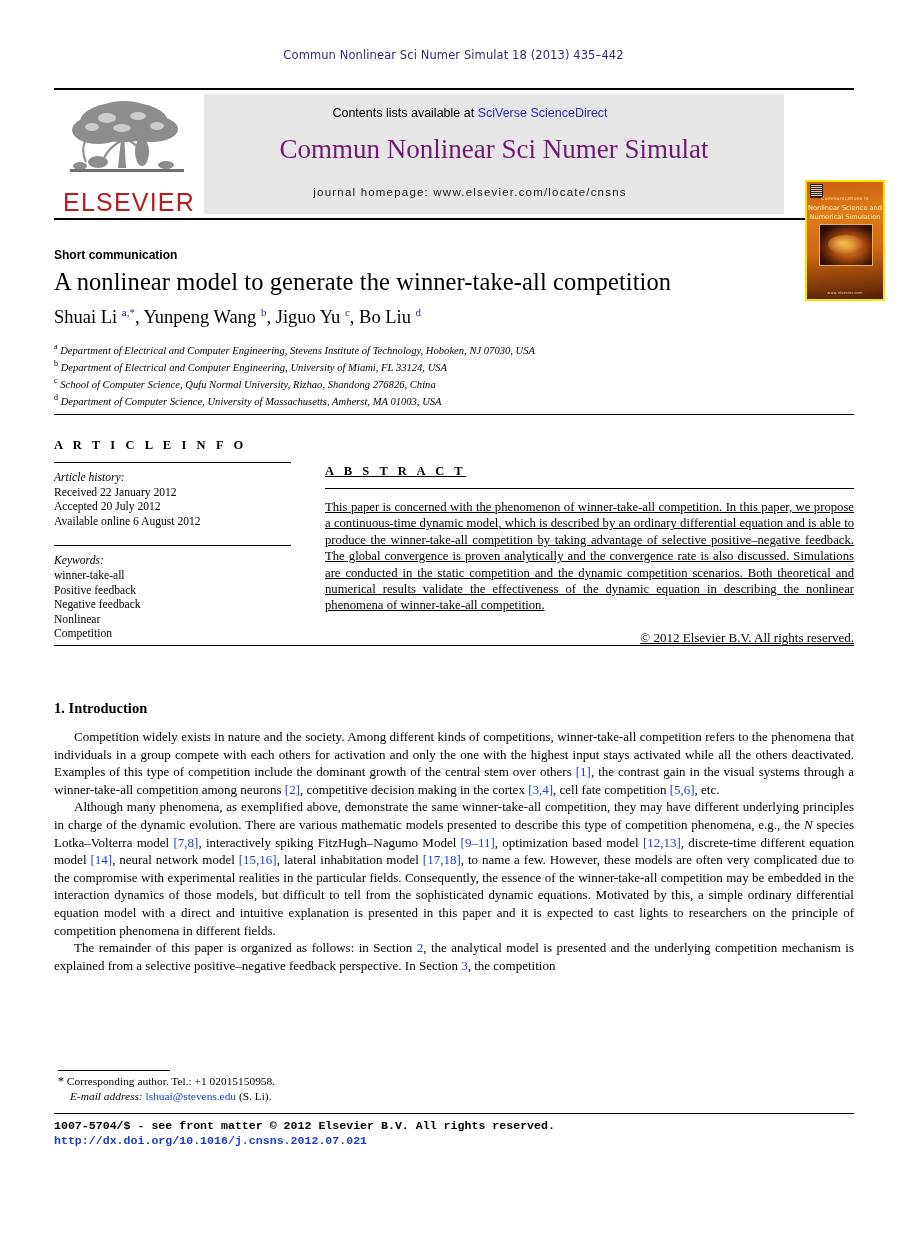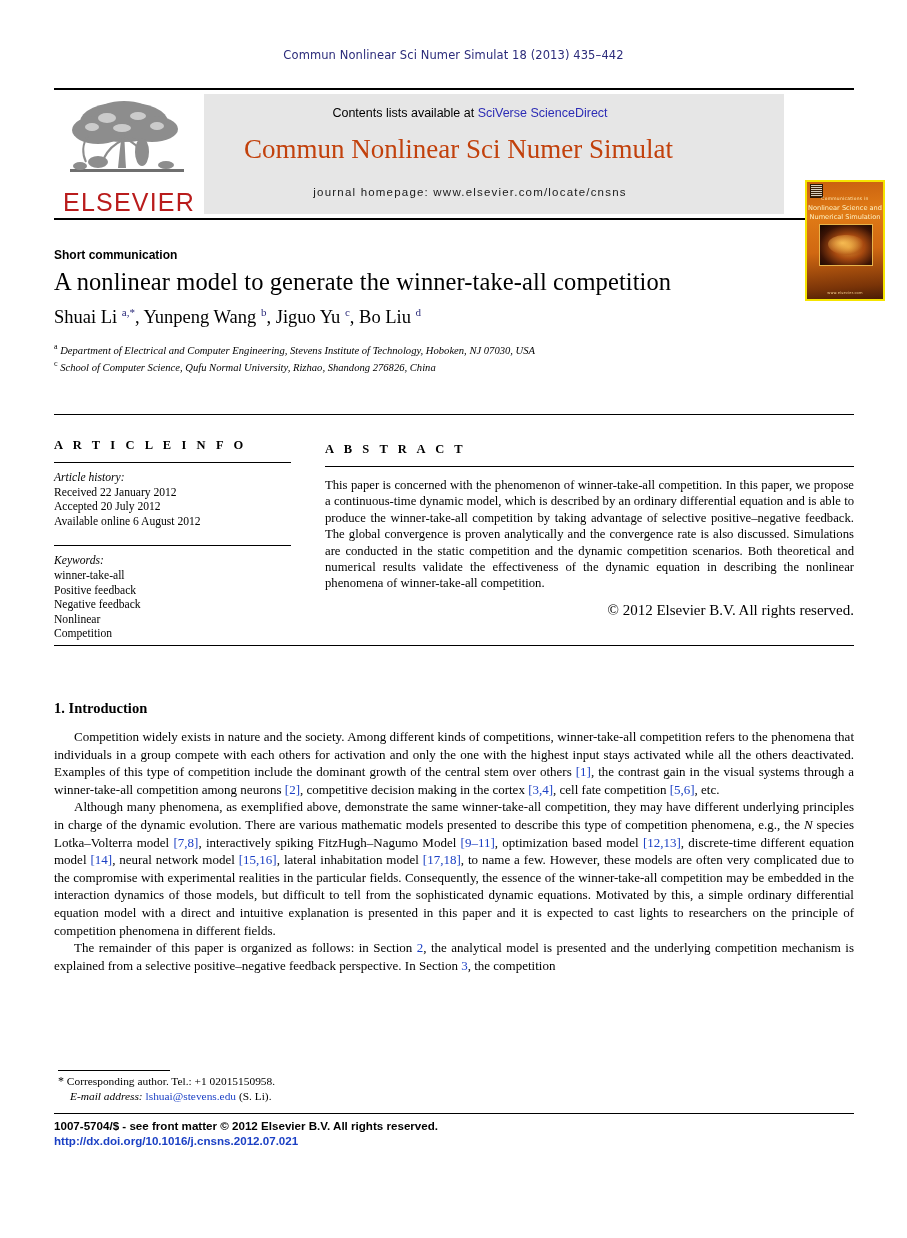--- a/index.html
+++ b/index.html
@@ -86,25 +86,24 @@
     text-align: center;
     font-family: "Liberation Sans", sans-serif;
     font-size: 12.5px;
     color: #000;
   }
   .contents-line .sd { color: #2c2cb5; }
   .journal-title {
     position: absolute;
     left: 0; top: 40px;
     width: 580px;
-    text-align: left;
+    text-align: center;
     font-family: "Liberation Serif", serif;
     font-size: 27px;
-    color: #c2410c;
-    margin-left: 40px;
+    color: #701a75;
   }
   .homepage-line {
     position: absolute;
     left: 0; top: 92px;
     width: 532px;
     text-align: center;
     font-family: "Liberation Sans", sans-serif;
     font-size: 11.5px;
     letter-spacing: 1.2px;
     color: #1a1a1a;
@@ -216,22 +215,23 @@
   }
   .info-col {
     position: absolute;
     left: 54px;
     top: 438px;
     width: 237px;
   }
   .abs-col {
     position: absolute;
     left: 325px;
-    top: 442px;
+    top: 464px;
     width: 529px;
+    text-decoration: underline;
   }
   .sec-head {
     font-family: "Liberation Serif", serif;
     font-weight: bold;
     font-size: 12.5px;
     letter-spacing: 3.6px;
   }
   .hr-thin {
     border-top: 1px solid #000;
     margin-top: 9px;
@@ -249,23 +249,23 @@
   }
   .abs-body {
     font-family: "Liberation Serif", serif;
     font-size: 12.7px;
     line-height: 16.4px;
     text-align: justify;
     margin-top: 10px;
   }
   .abs-copy {
     font-family: "Liberation Serif", serif;
-    font-size: 15px;
+    font-size: 13px;
     text-align: right;
-    margin-top: 10px;
+    margin-top: 16px;
   }
 
   
   .h1 {
     position: absolute;
     left: 54px; top: 700px;
     font-family: "Liberation Serif", serif;
     font-weight: bold;
     font-size: 14.5px;
   }
@@ -309,21 +309,21 @@
     left: 54px;
     top: 1113px;
     width: 800px;
     border-top: 1px solid #000;
   }
   .imprint {
     position: absolute;
     left: 54px;
     top: 1118px;
     width: 700px;
-    font-family: Liberation Sans, sans-serif;
+    font-family: Liberation Mono, monospace;
     font-size: 11.6px;
     line-height: 15px;
     font-weight: bold;
   }
   .imprint .doi { color: #1a3fc4; display: block; }
 </style>
 </head>
 <body>
 
 <div class="page">
@@ -379,21 +379,23 @@
 
     </div>
   </div>
 
   <div class="sec-type">Short communication</div>
   <div class="art-title">A nonlinear model to generate the winner-take-all competition</div>
   <div class="authors">Shuai Li <sup>a,*</sup>, Yunpeng Wang <sup>b</sup>, Jiguo Yu <sup>c</sup>, Bo Liu <sup>d</sup></div>
 
   <div class="affils">
     <div><sup>a</sup> <span>Department of Electrical and Computer Engineering, Stevens Institute of Technology, Hoboken, NJ 07030, USA</span></div>
+    <div><sup>b</sup> <span>Department of Electrical and Computer Engineering, University of Miami, FL 33124, USA</span></div>
     <div><sup>c</sup> <span>School of Computer Science, Qufu Normal University, Rizhao, Shandong 276826, China</span></div>
+    <div><sup>d</sup> <span>Department of Computer Science, University of Massachusetts, Amherst, MA 01003, USA</span></div>
   </div>
 
   <div class="rule-full" style="top:414px;"></div>
 
   <div class="info-col">
     <div class="sec-head">A R T I C L E    I N F O</div>
     <div class="hr-thin"></div>
     <div class="info-block">
       <div class="lbl">Article history:</div>
       <div>Received 22 January 2012</div>

